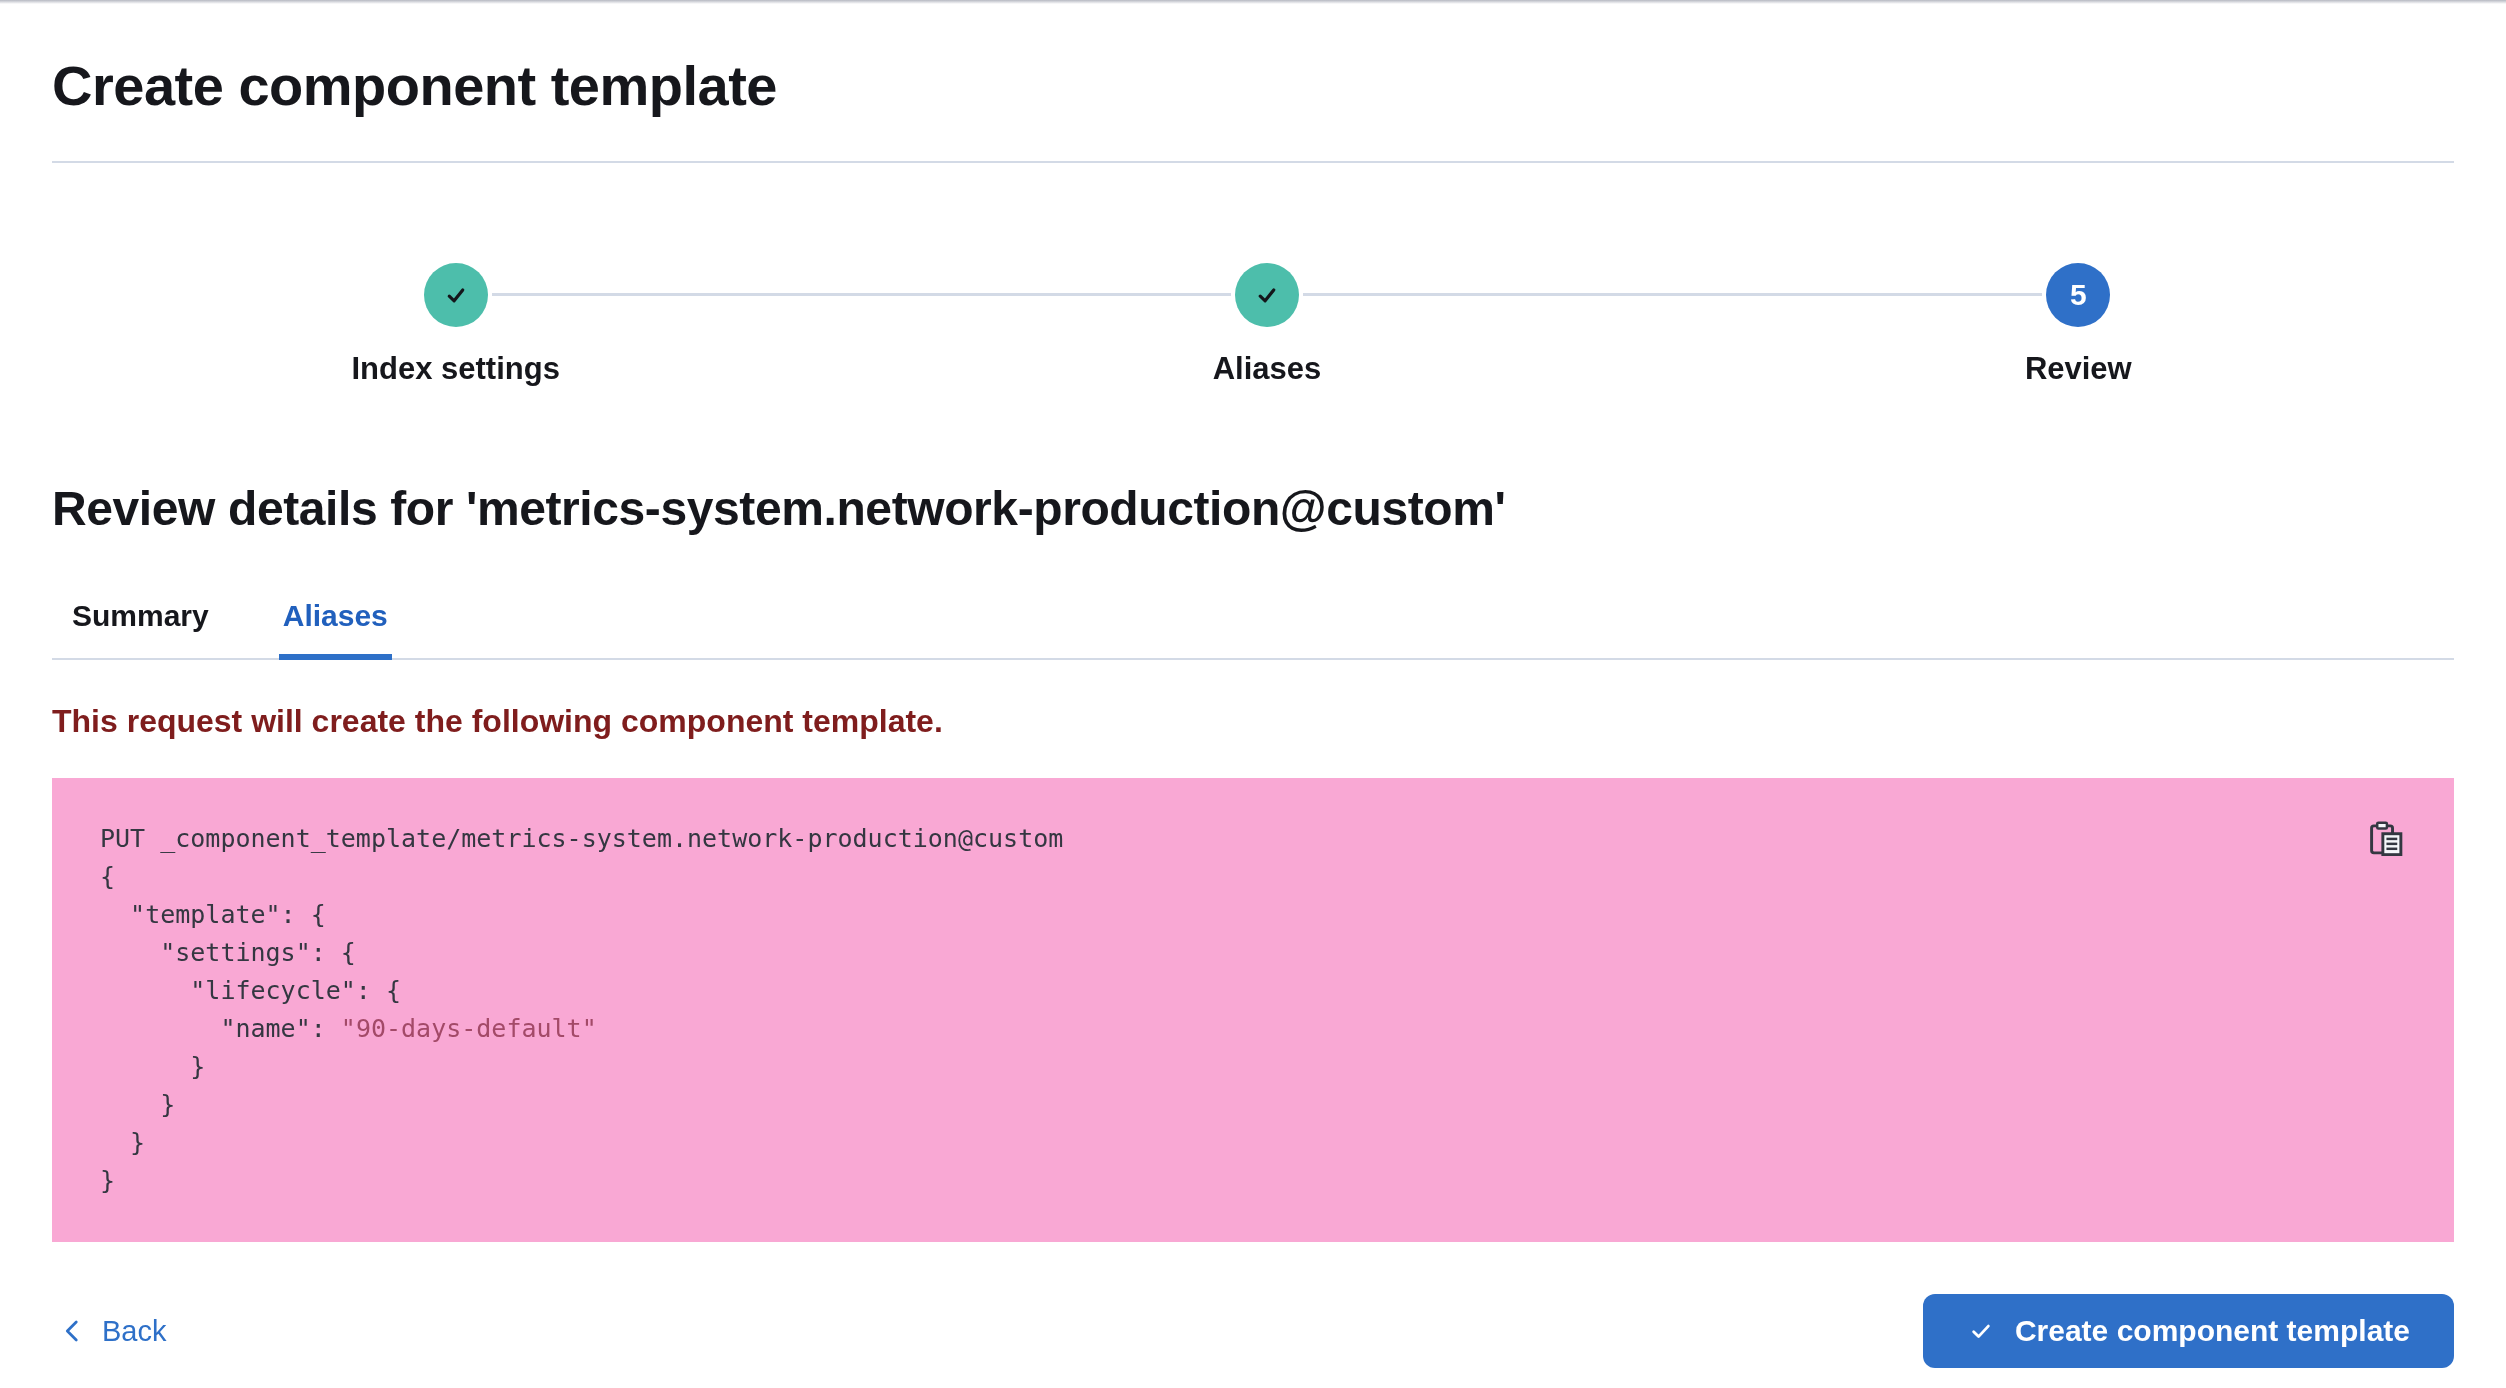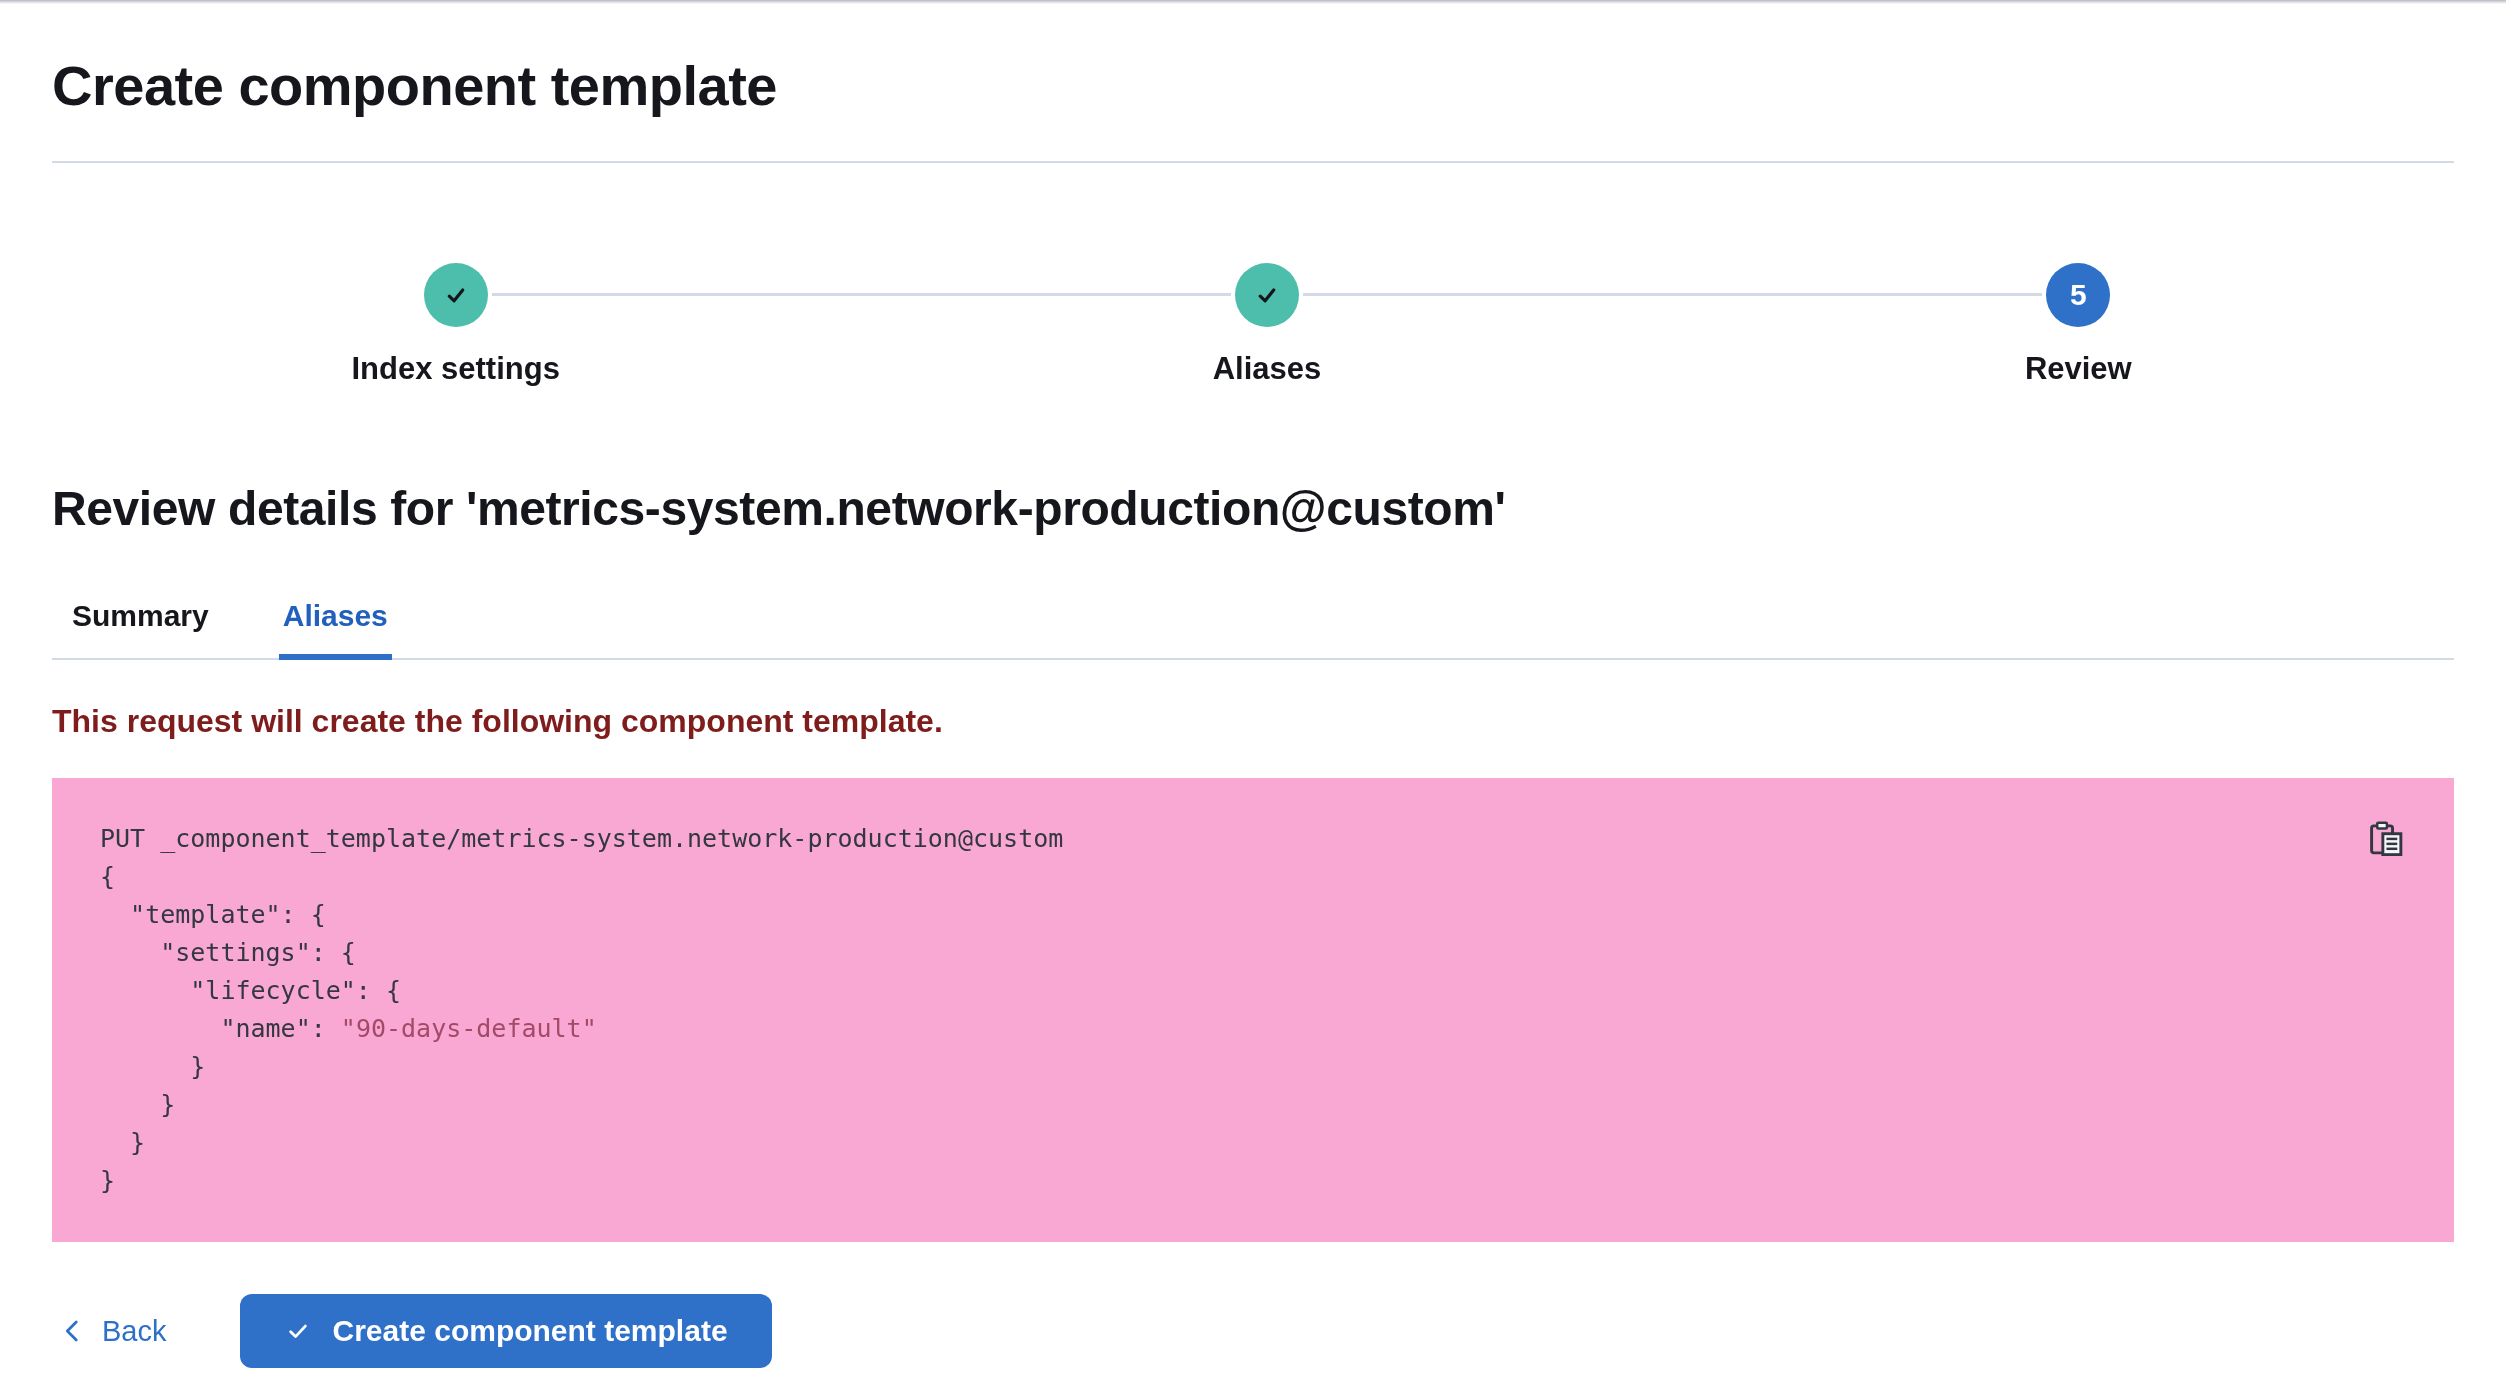--- a/index.html
+++ b/index.html
@@ -141,20 +141,21 @@
     border: none;
     cursor: pointer;
     padding: 0;
   }
   
   .footer {
     margin-top: 52px;
     display: flex;
     align-items: center;
     gap: 66px;
+    justify-content: space-between;
   }
   .back-link {
     display: flex;
     align-items: center;
     gap: 16px;
     color: #2e70c8;
     font-size: 29px;
     font-weight: 500;
     cursor: pointer;
     background: none;

